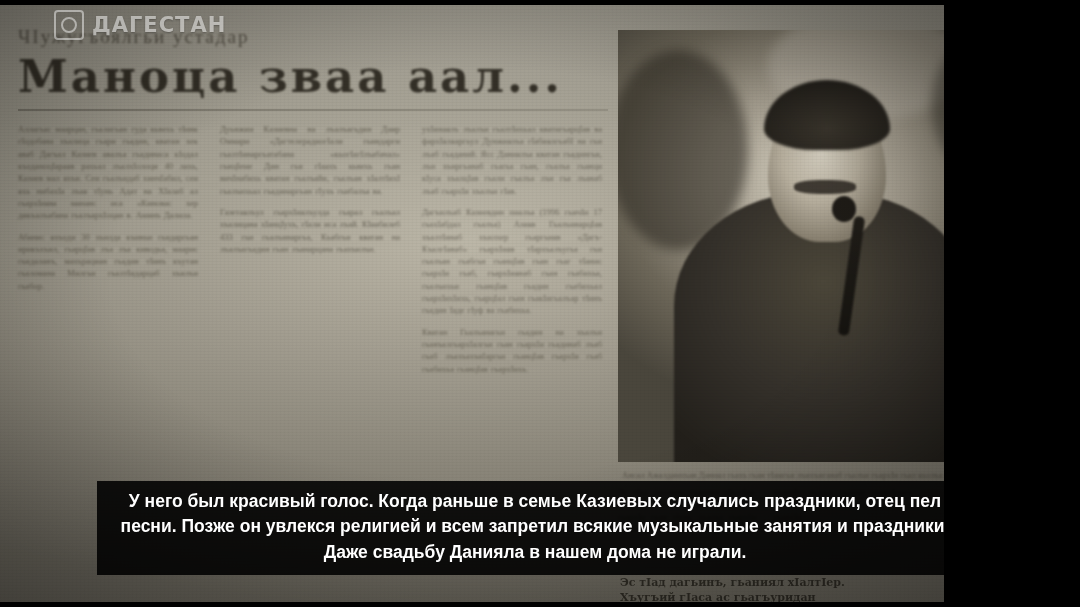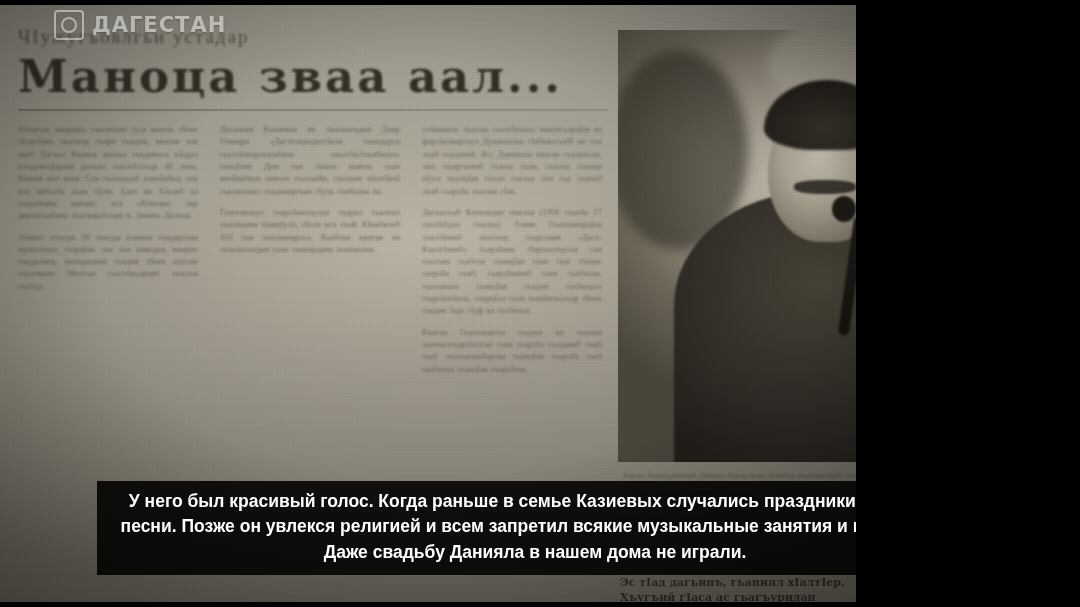--- a/index.html
+++ b/index.html
@@ -8,21 +8,21 @@
     background: #000;
   }
   body {
     width: 1080px;
     height: 607px;
     overflow: hidden;
     font-family: "Liberation Sans", sans-serif;
   }
   .stage {
     position: relative;
-    width: 856px;
+    width: 944px;
     height: 607px;
     overflow: hidden;
     background: #1a1a18;
   }
 
   
   .paper {
     position: absolute;
     inset: 0;
     background:

